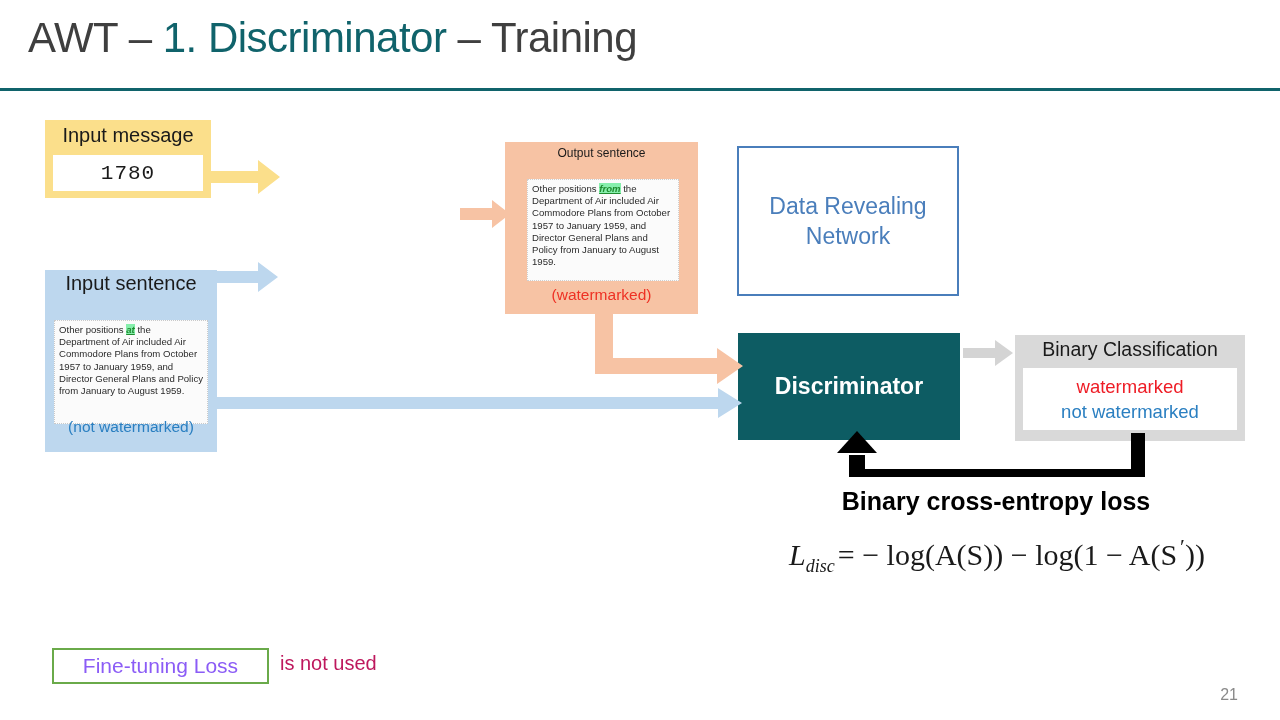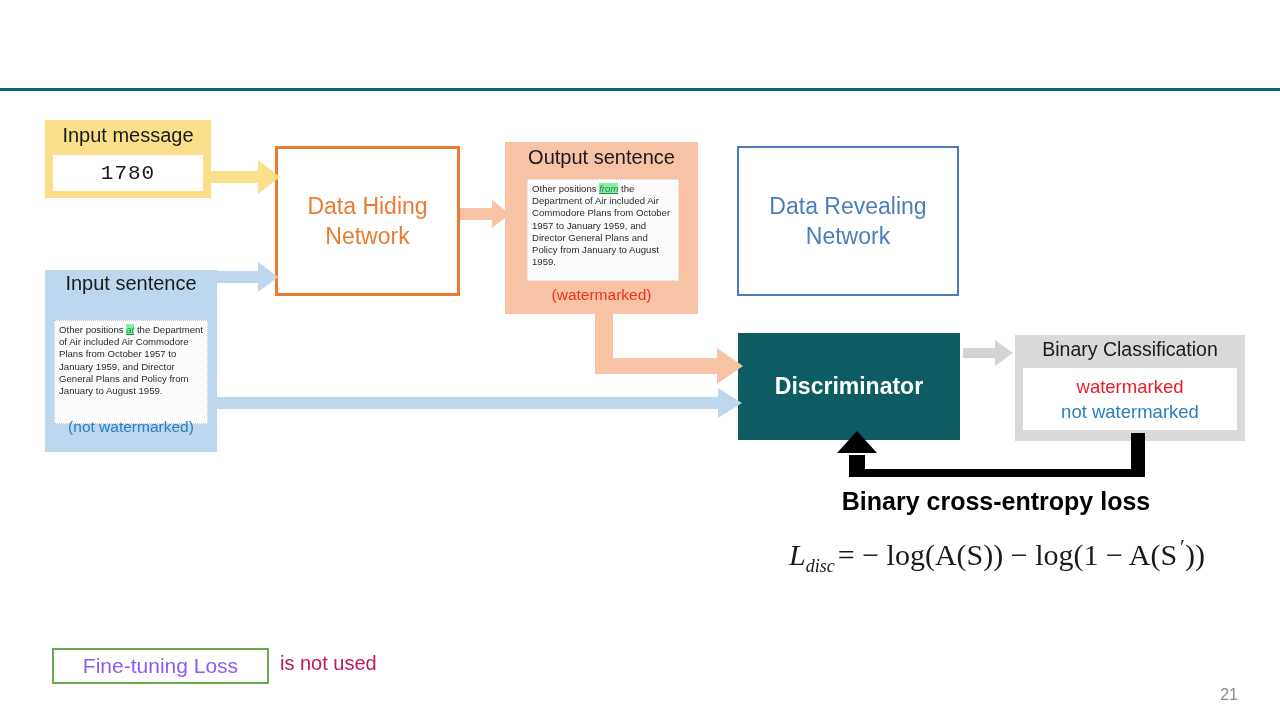--- a/index.html
+++ b/index.html
@@ -96,21 +96,21 @@
   }
 
   
   #output-sentence-box {
     left: 505px; top: 142px; width: 193px; height: 172px;
     background: #f7c3a4;
   }
   #output-sentence-label {
     position: absolute; left: 0; top: 4px; width: 100%;
     text-align: center;
-    font-size: 20px; color: #1a1a1a;
+    font-size: 12px; color: #1a1a1a;
   }
   #output-sentence-snippet {
     position: absolute; left: 22px; top: 37px;
     width: 152px; height: 102px;
     background: #fbfbfb;
     border: 1px dotted #cfcfcf;
     padding: 3px 4px;
     font-size: 9.6px; line-height: 12.2px;
     color: #2b2b2b;
   }
@@ -118,21 +118,21 @@
     position: absolute; left: 0; top: 144px; width: 100%;
     text-align: center;
     font-size: 15.5px;
     color: #ee3124;
   }
 
   
   .token {
     color: #1f8a2f;
     background: #86efac;
-    font-weight: normal;
+    font-weight: bold;
     font-style: italic;
     text-decoration: underline;
   }
 
   
   #data-revealing-box {
     left: 737px; top: 146px; width: 222px; height: 150px;
     background: #ffffff;
     border: 2px solid #4a7ebb;
     display: flex; align-items: center; justify-content: center;
@@ -215,36 +215,36 @@
     position: absolute;
     right: 42px; bottom: 16px;
     font-size: 16px; color: #8a8a8a;
   }
 </style>
 </head>
 <body>
 
 <div id="slide">
 
+  <div id="title">
+    <span>AWT – </span><span class="accent">1. Discriminator</span><span> – Training</span>
+  </div>
   <div id="title-rule"></div>
 
   <div class="box" id="input-message-box">
     <div id="input-message-label">Input message</div>
     <div id="input-message-value">1780</div>
   </div>
 
   <div class="box" id="input-sentence-box">
     <div id="input-sentence-label">Input sentence</div>
     <div id="input-sentence-snippet"><span>Other positions </span><span class="token">at</span><span> the Department of Air included Air Commodore Plans from October 1957 to January 1959, and Director General Plans and Policy from January to August 1959.</span></div>
     <div id="input-sentence-caption">(not watermarked)</div>
   </div>
 
-  <div class="box" id="data-hiding-box">
-    <span>Data Hiding Network</span>
-  </div>
 
   <div class="box" id="output-sentence-box">
     <div id="output-sentence-label">Output sentence</div>
     <div id="output-sentence-snippet"><span>Other positions </span><span class="token">from</span><span> the Department of Air included Air Commodore Plans from October 1957 to January 1959, and Director General Plans and Policy from January to August 1959.</span></div>
     <div id="output-sentence-caption">(watermarked)</div>
   </div>
 
   <div class="box" id="data-revealing-box">
     <span>Data Revealing Network</span>
   </div>

